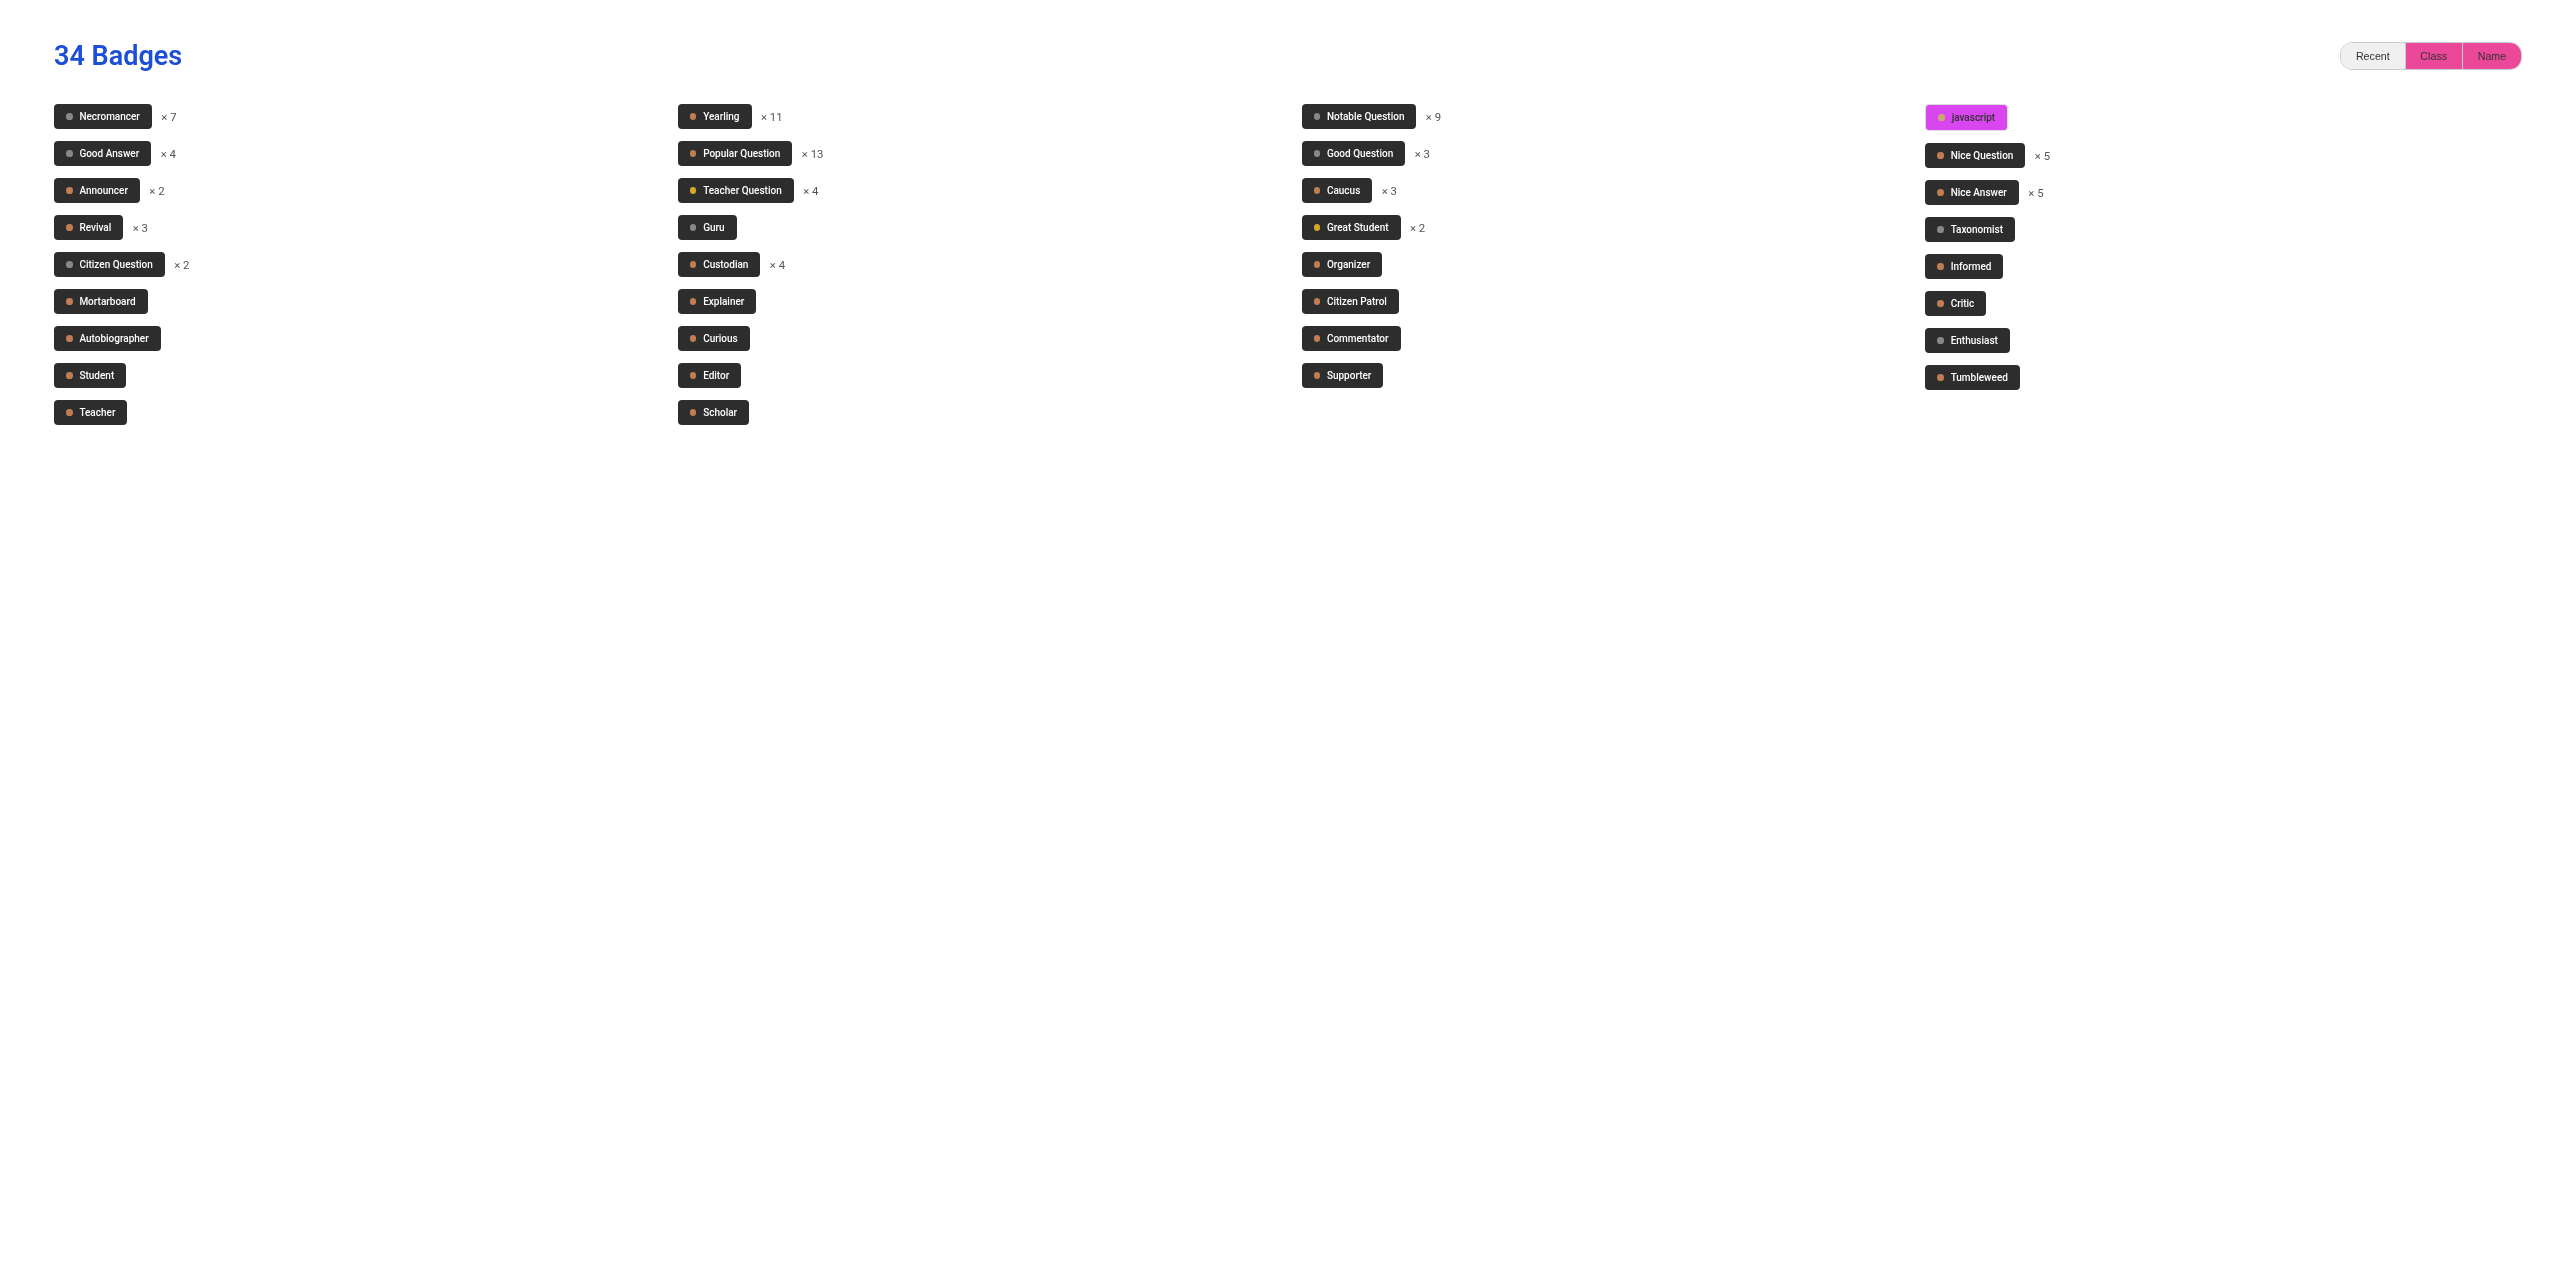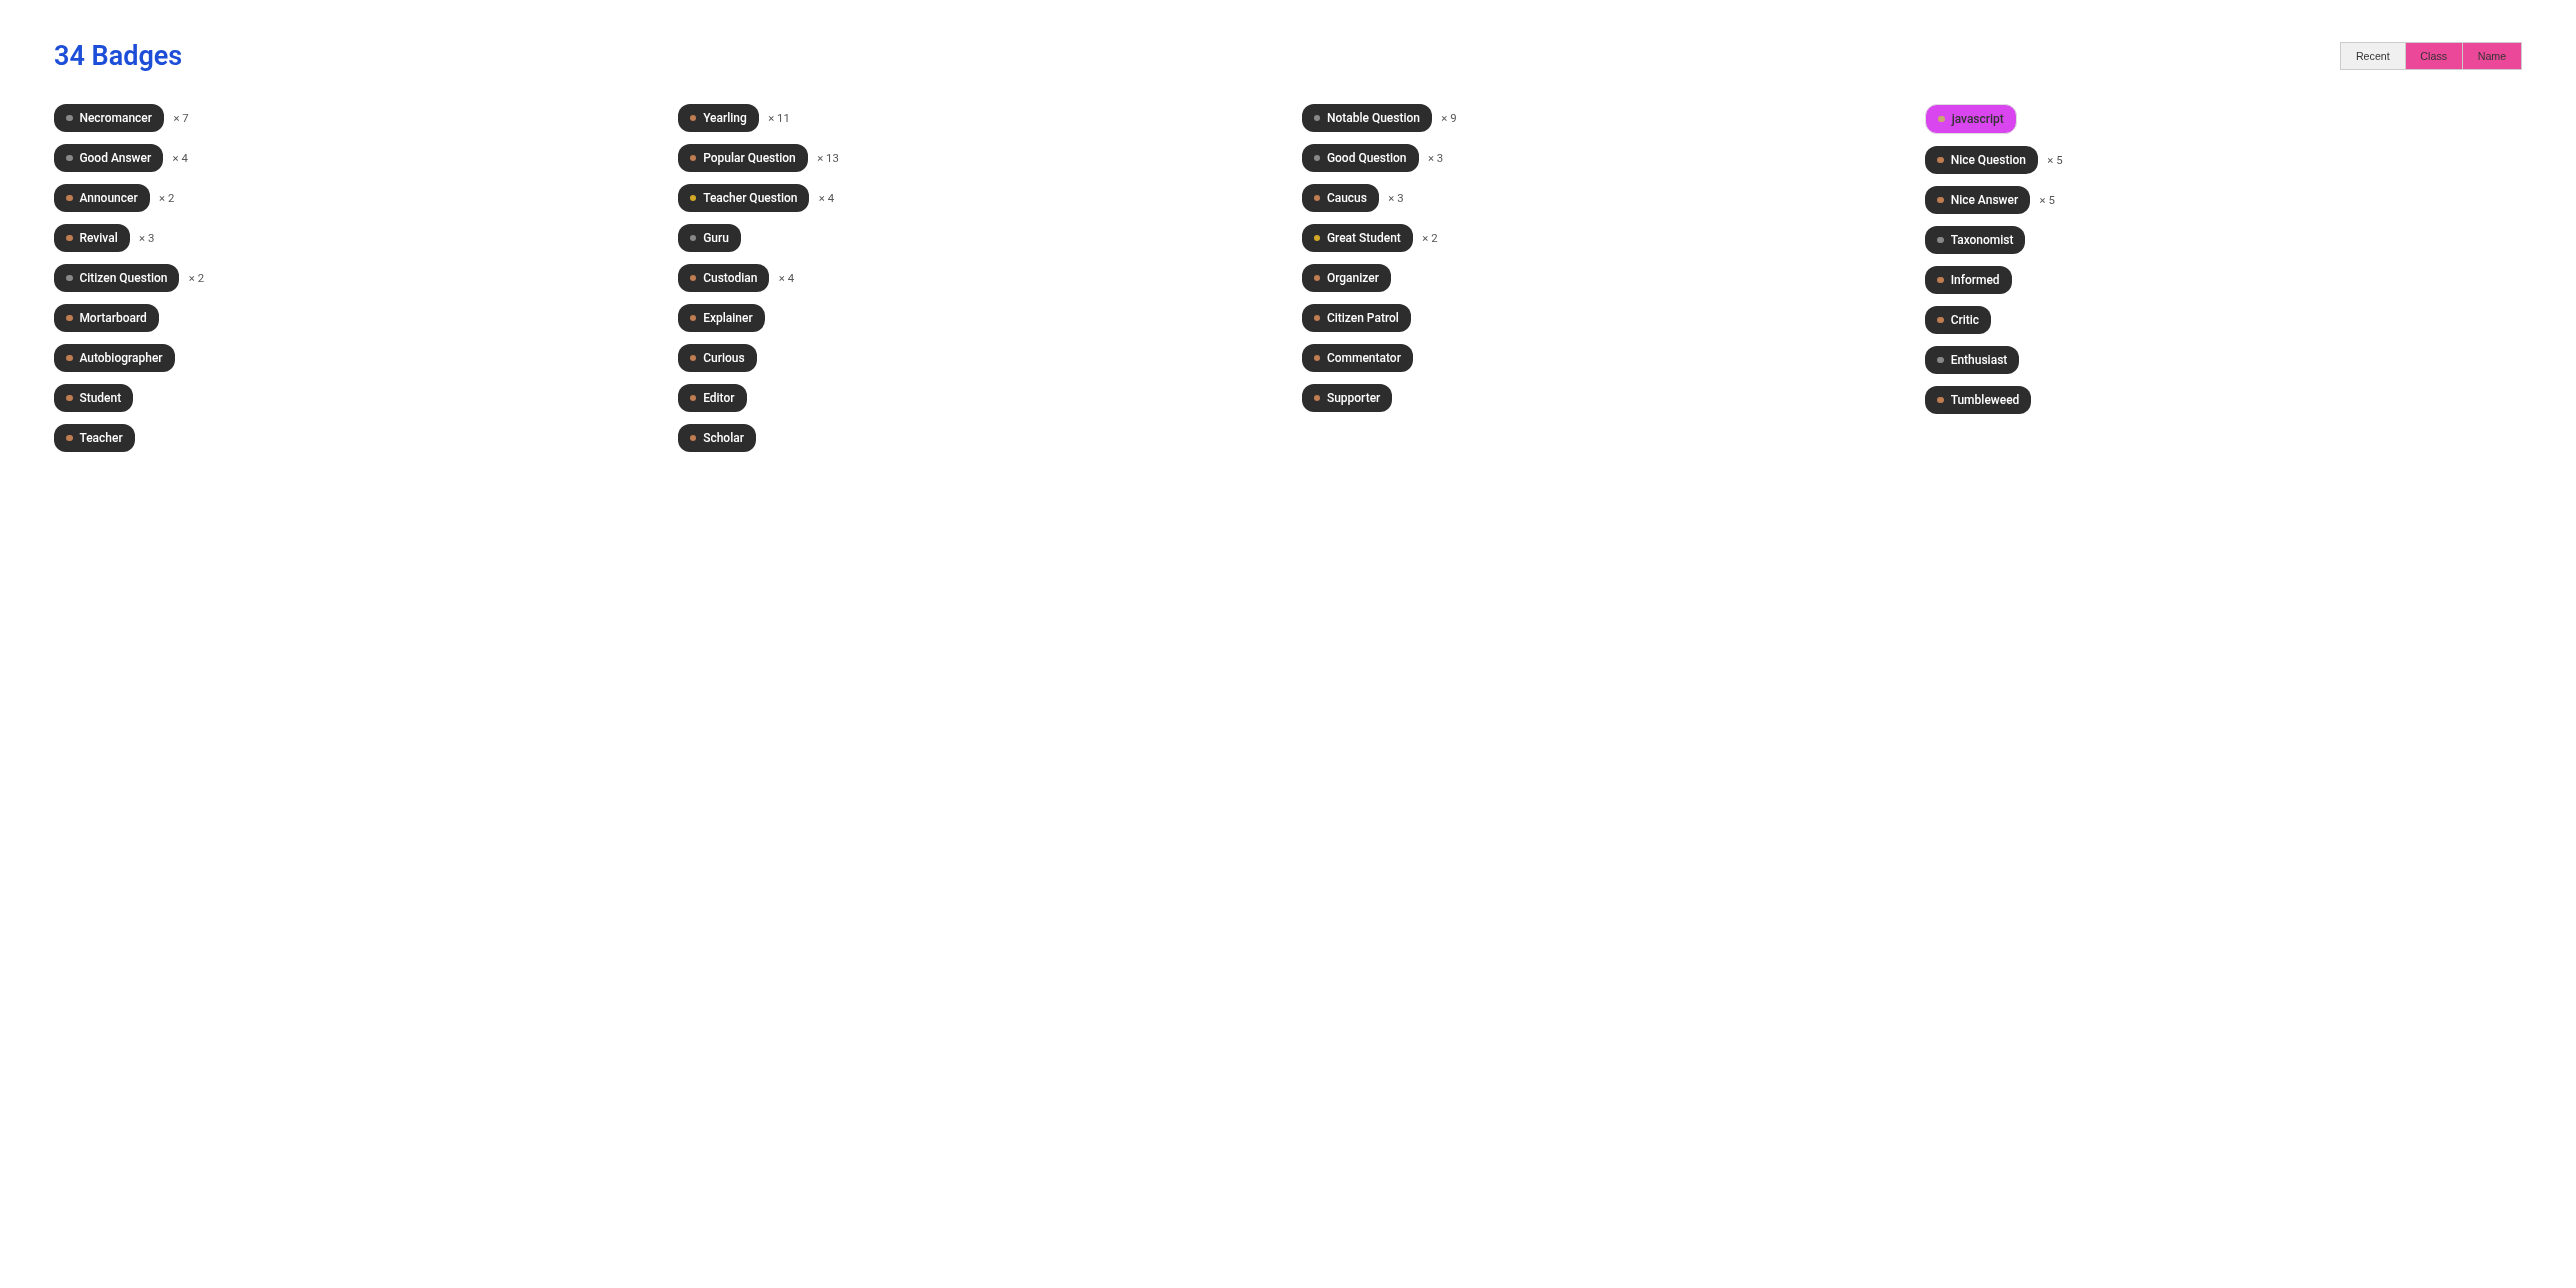--- a/index.html
+++ b/index.html
@@ -24,21 +24,21 @@
 
     .page-title {
       font-size: 27px;
       font-weight: 600;
       color: #1d4ed8;
     }
 
     .sort-buttons {
       display: flex;
       border: 0.7px solid #ccc;
-      border-radius: 0;
+      border-radius: 12px;
       overflow: hidden;
     }
 
     .sort-btn {
       padding: 6.7px 14.8px;
       font-size: 10.7px;
       background: #ec4899;
       border: none;
       border-right: 0.7px solid #ccc;
       cursor: pointer;
@@ -71,23 +71,23 @@
       align-items: center;
       gap: 9.4px;
     }
 
     .badge-pill {
       display: inline-flex;
       align-items: center;
       gap: 6.7px;
       background: #2d2d2d;
       color: #ffffff;
-      border-radius: 12px;
+      border-radius: 4px;
       padding: 7px 12px;
-      font-size: 12px;
+      font-size: 10px;
       font-weight: 500;
       cursor: pointer;
       white-space: nowrap;
     }
 
     .badge-pill.light {
       background: #d946ef;
       color: #333;
       border: 0.7px solid #ddd;
     }

